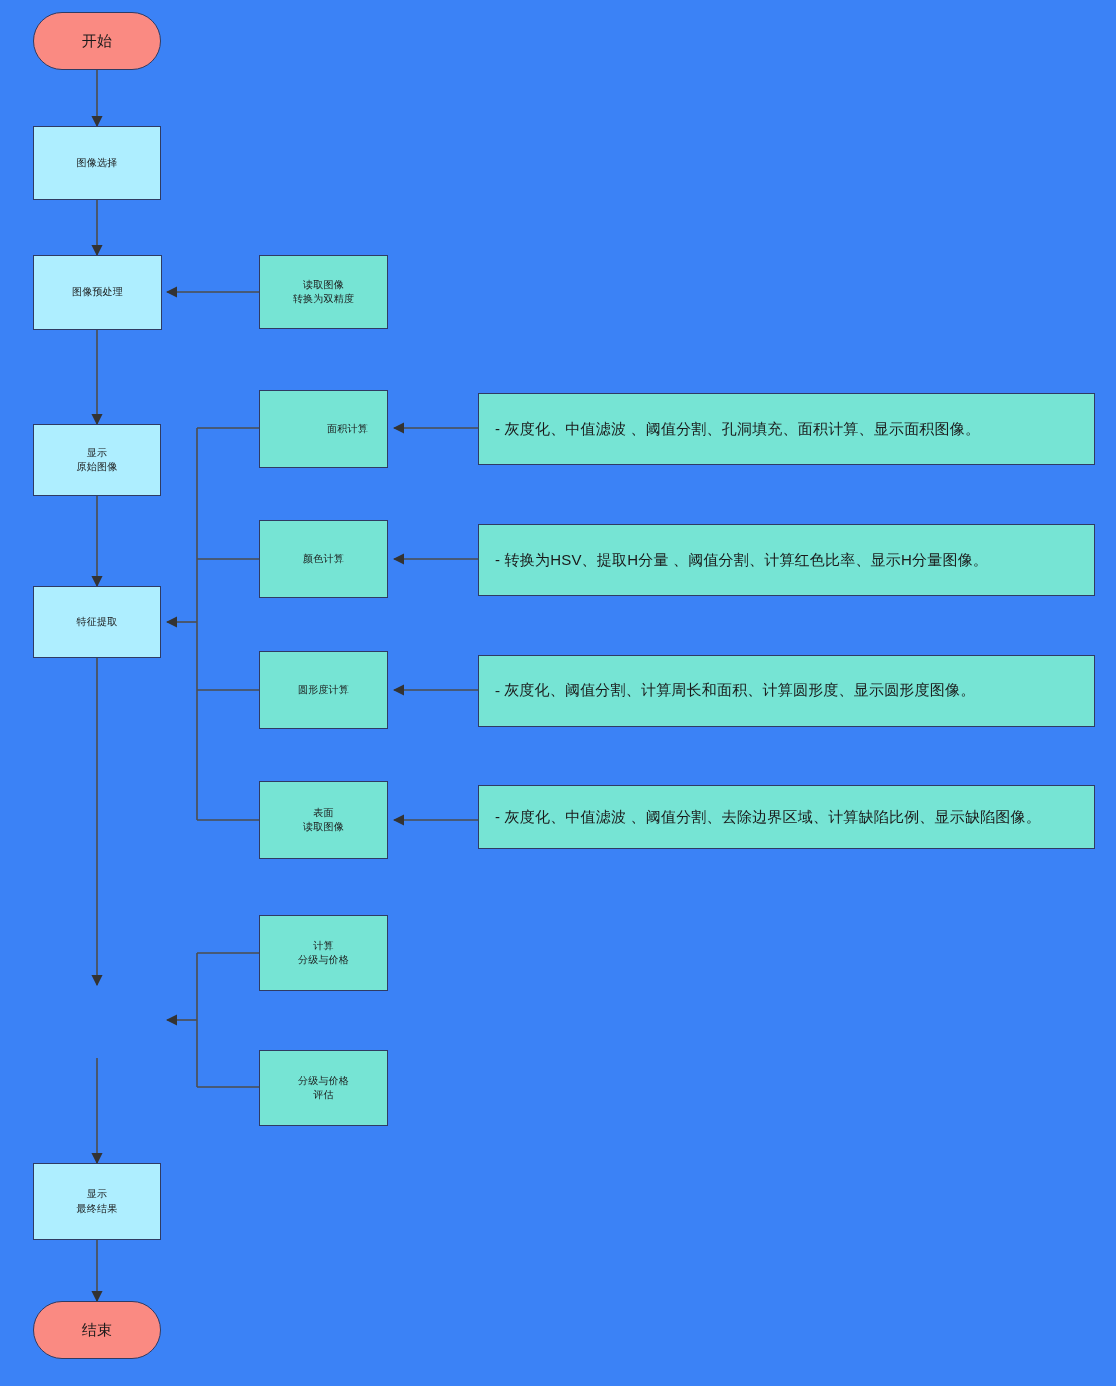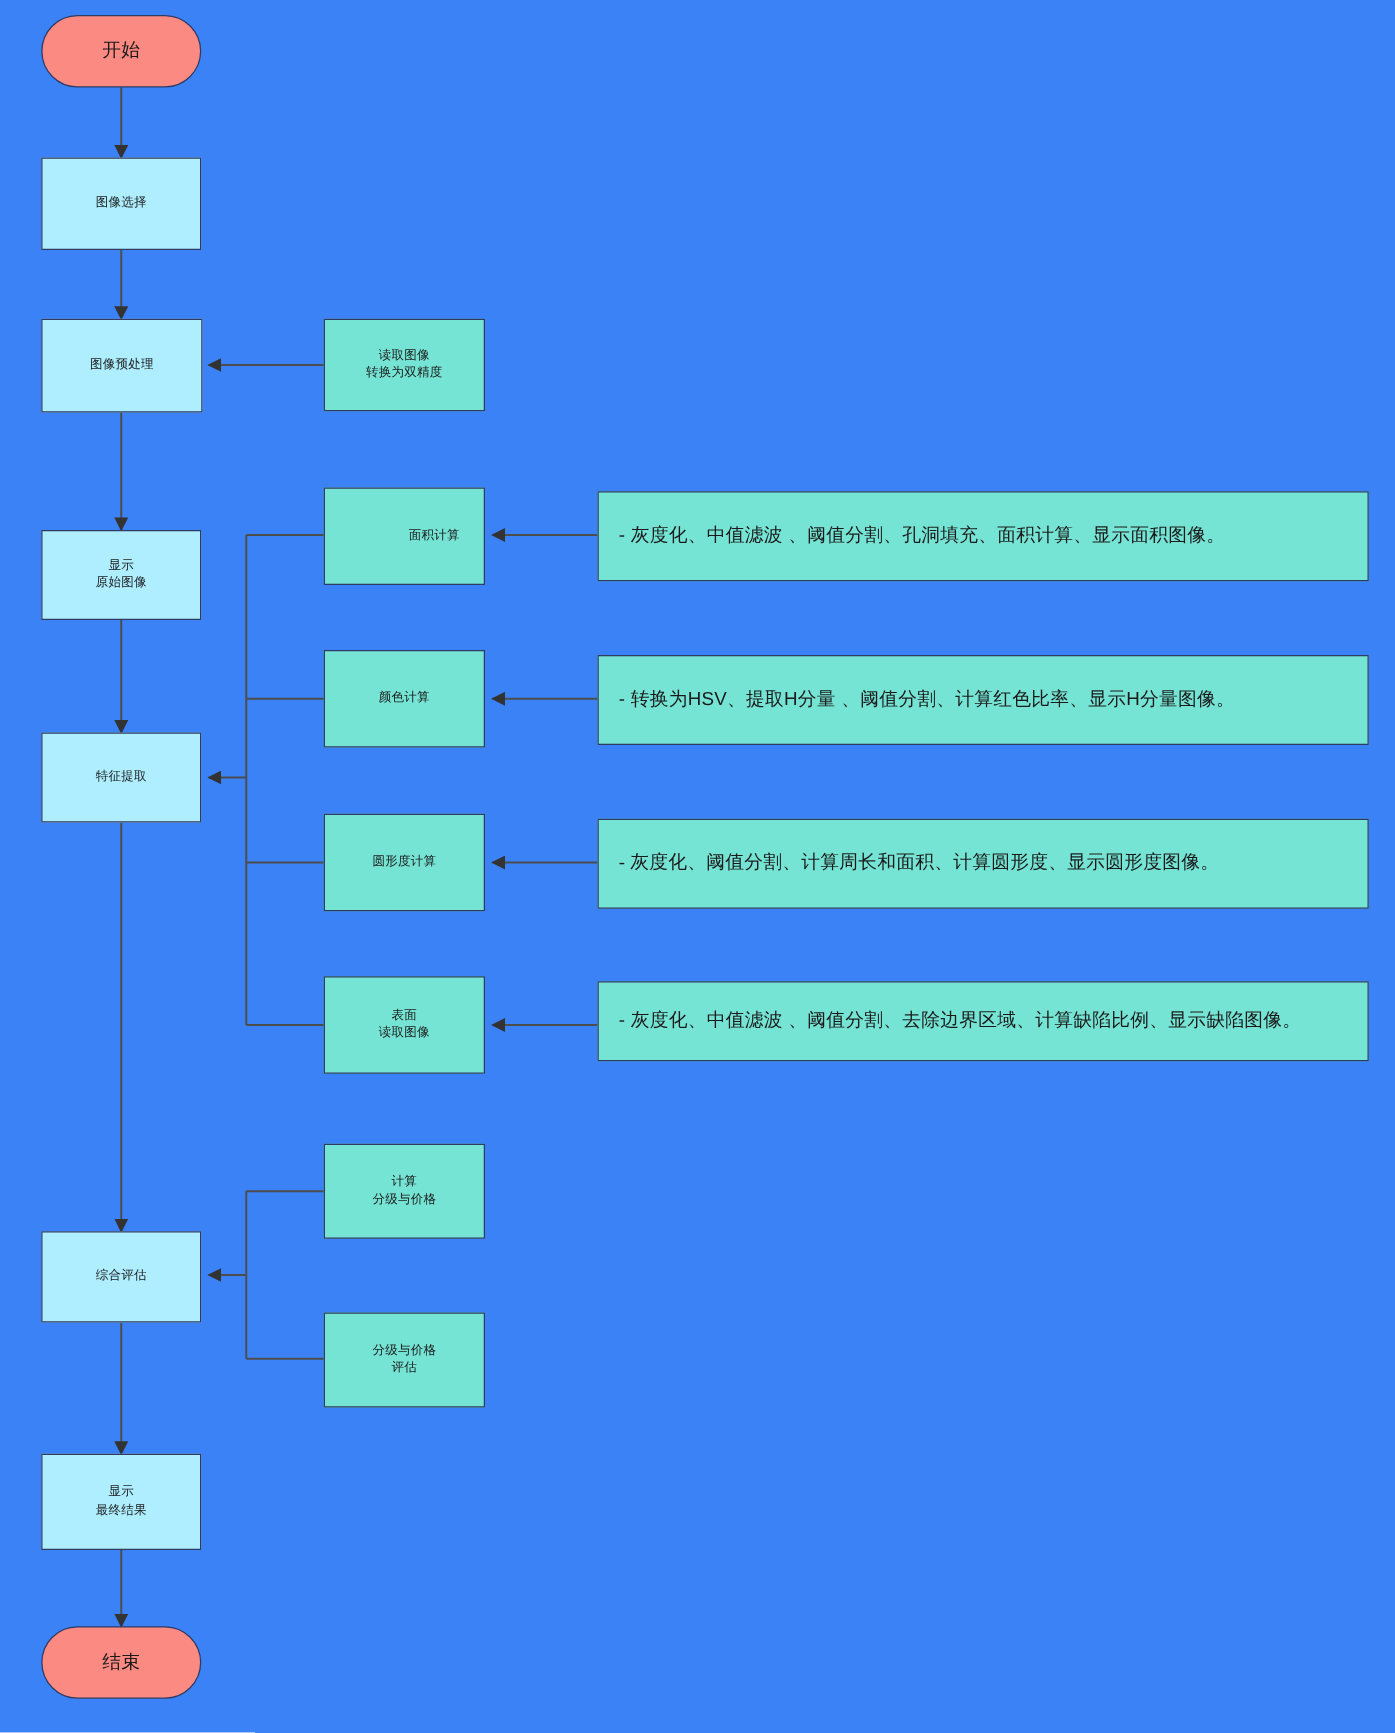--- a/index.html
+++ b/index.html
@@ -128,21 +128,20 @@
   <div class="node sub" style="left:259px; top:520px; width:129px; height:78px;">颜色计算</div>
   <div class="node detail" style="left:478px; top:524px; width:617px; height:72px;">-  转换为HSV、提取H分量 、阈值分割、计算红色比率、显示H分量图像。</div>
 
   <div class="node sub" style="left:259px; top:651px; width:129px; height:78px;">圆形度计算</div>
   <div class="node detail" style="left:478px; top:655px; width:617px; height:72px;font-family:Liberation Serif, serif;">-  灰度化、阈值分割、计算周长和面积、计算圆形度、显示圆形度图像。</div>
 
   <div class="node sub" style="left:259px; top:781px; width:129px; height:78px;">表面
 读取图像</div>
   <div class="node detail" style="left:478px; top:785px; width:617px; height:64px;">-  灰度化、中值滤波 、阈值分割、去除边界区域、计算缺陷比例、显示缺陷图像。</div>
 
-  <div class="node process" style="left:33px; top:985px; width:128px; height:73px;">综合评估</div>
 
   <div class="node sub" style="left:259px; top:915px; width:129px; height:76px;">计算
 分级与价格</div>
 
   <div class="node sub" style="left:259px; top:1050px; width:129px; height:76px;font-family:Liberation Serif, serif;">分级与价格
 评估</div>
 
   <div class="node process" style="left:33px; top:1163px; width:128px; height:77px;">显示
 最终结果</div>
 

